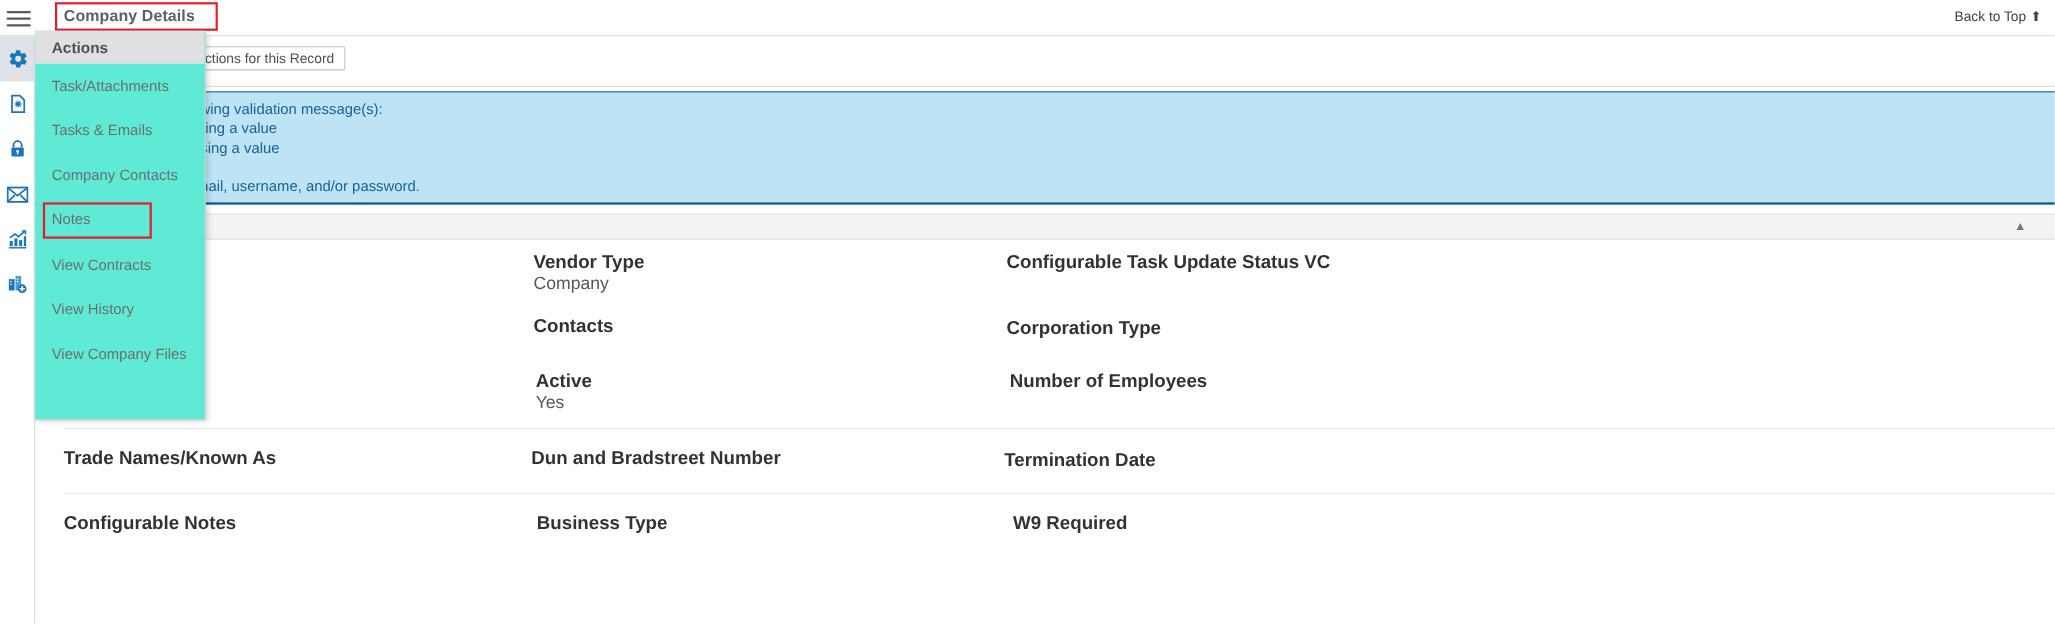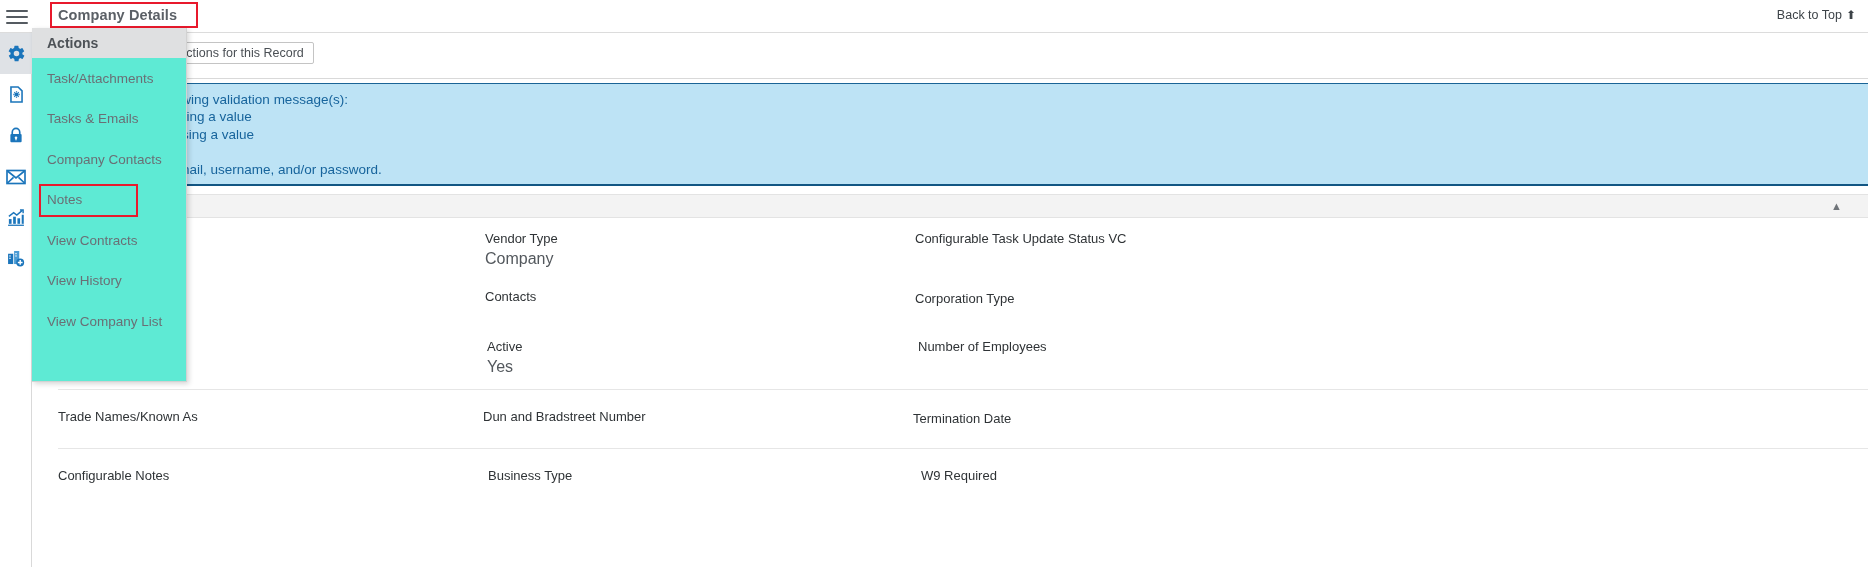--- a/index.html
+++ b/index.html
@@ -190,22 +190,22 @@
 
   
   .grid {
     position: absolute;
     left: 0; top: 190px;
     width: 1836px;
   }
   .row { position: relative; width: 1836px; }
   .field { position: absolute; }
   .field .lbl {
-    font-size: 13px;
-    font-weight: normal;
+    font-size: 17px;
+    font-weight: bold;
     color: #2f3336;
     white-space: nowrap;
     line-height: 16px;
   }
   .field .val {
     font-size: 16px;
     color: #53585d;
     line-height: 16px;
     margin-top: 4px;
     white-space: nowrap;
@@ -418,17 +418,17 @@
     <div class="flyout-item boxed">
       <span>Notes</span>
     </div>
     <div class="flyout-item">
       <span>View Contracts</span>
     </div>
     <div class="flyout-item">
       <span>View History</span>
     </div>
     <div class="flyout-item">
-      <span>View Company List</span>
+      <span>View Company Files</span>
     </div>
   </div>
 
 </div>
 
 </body></html>

